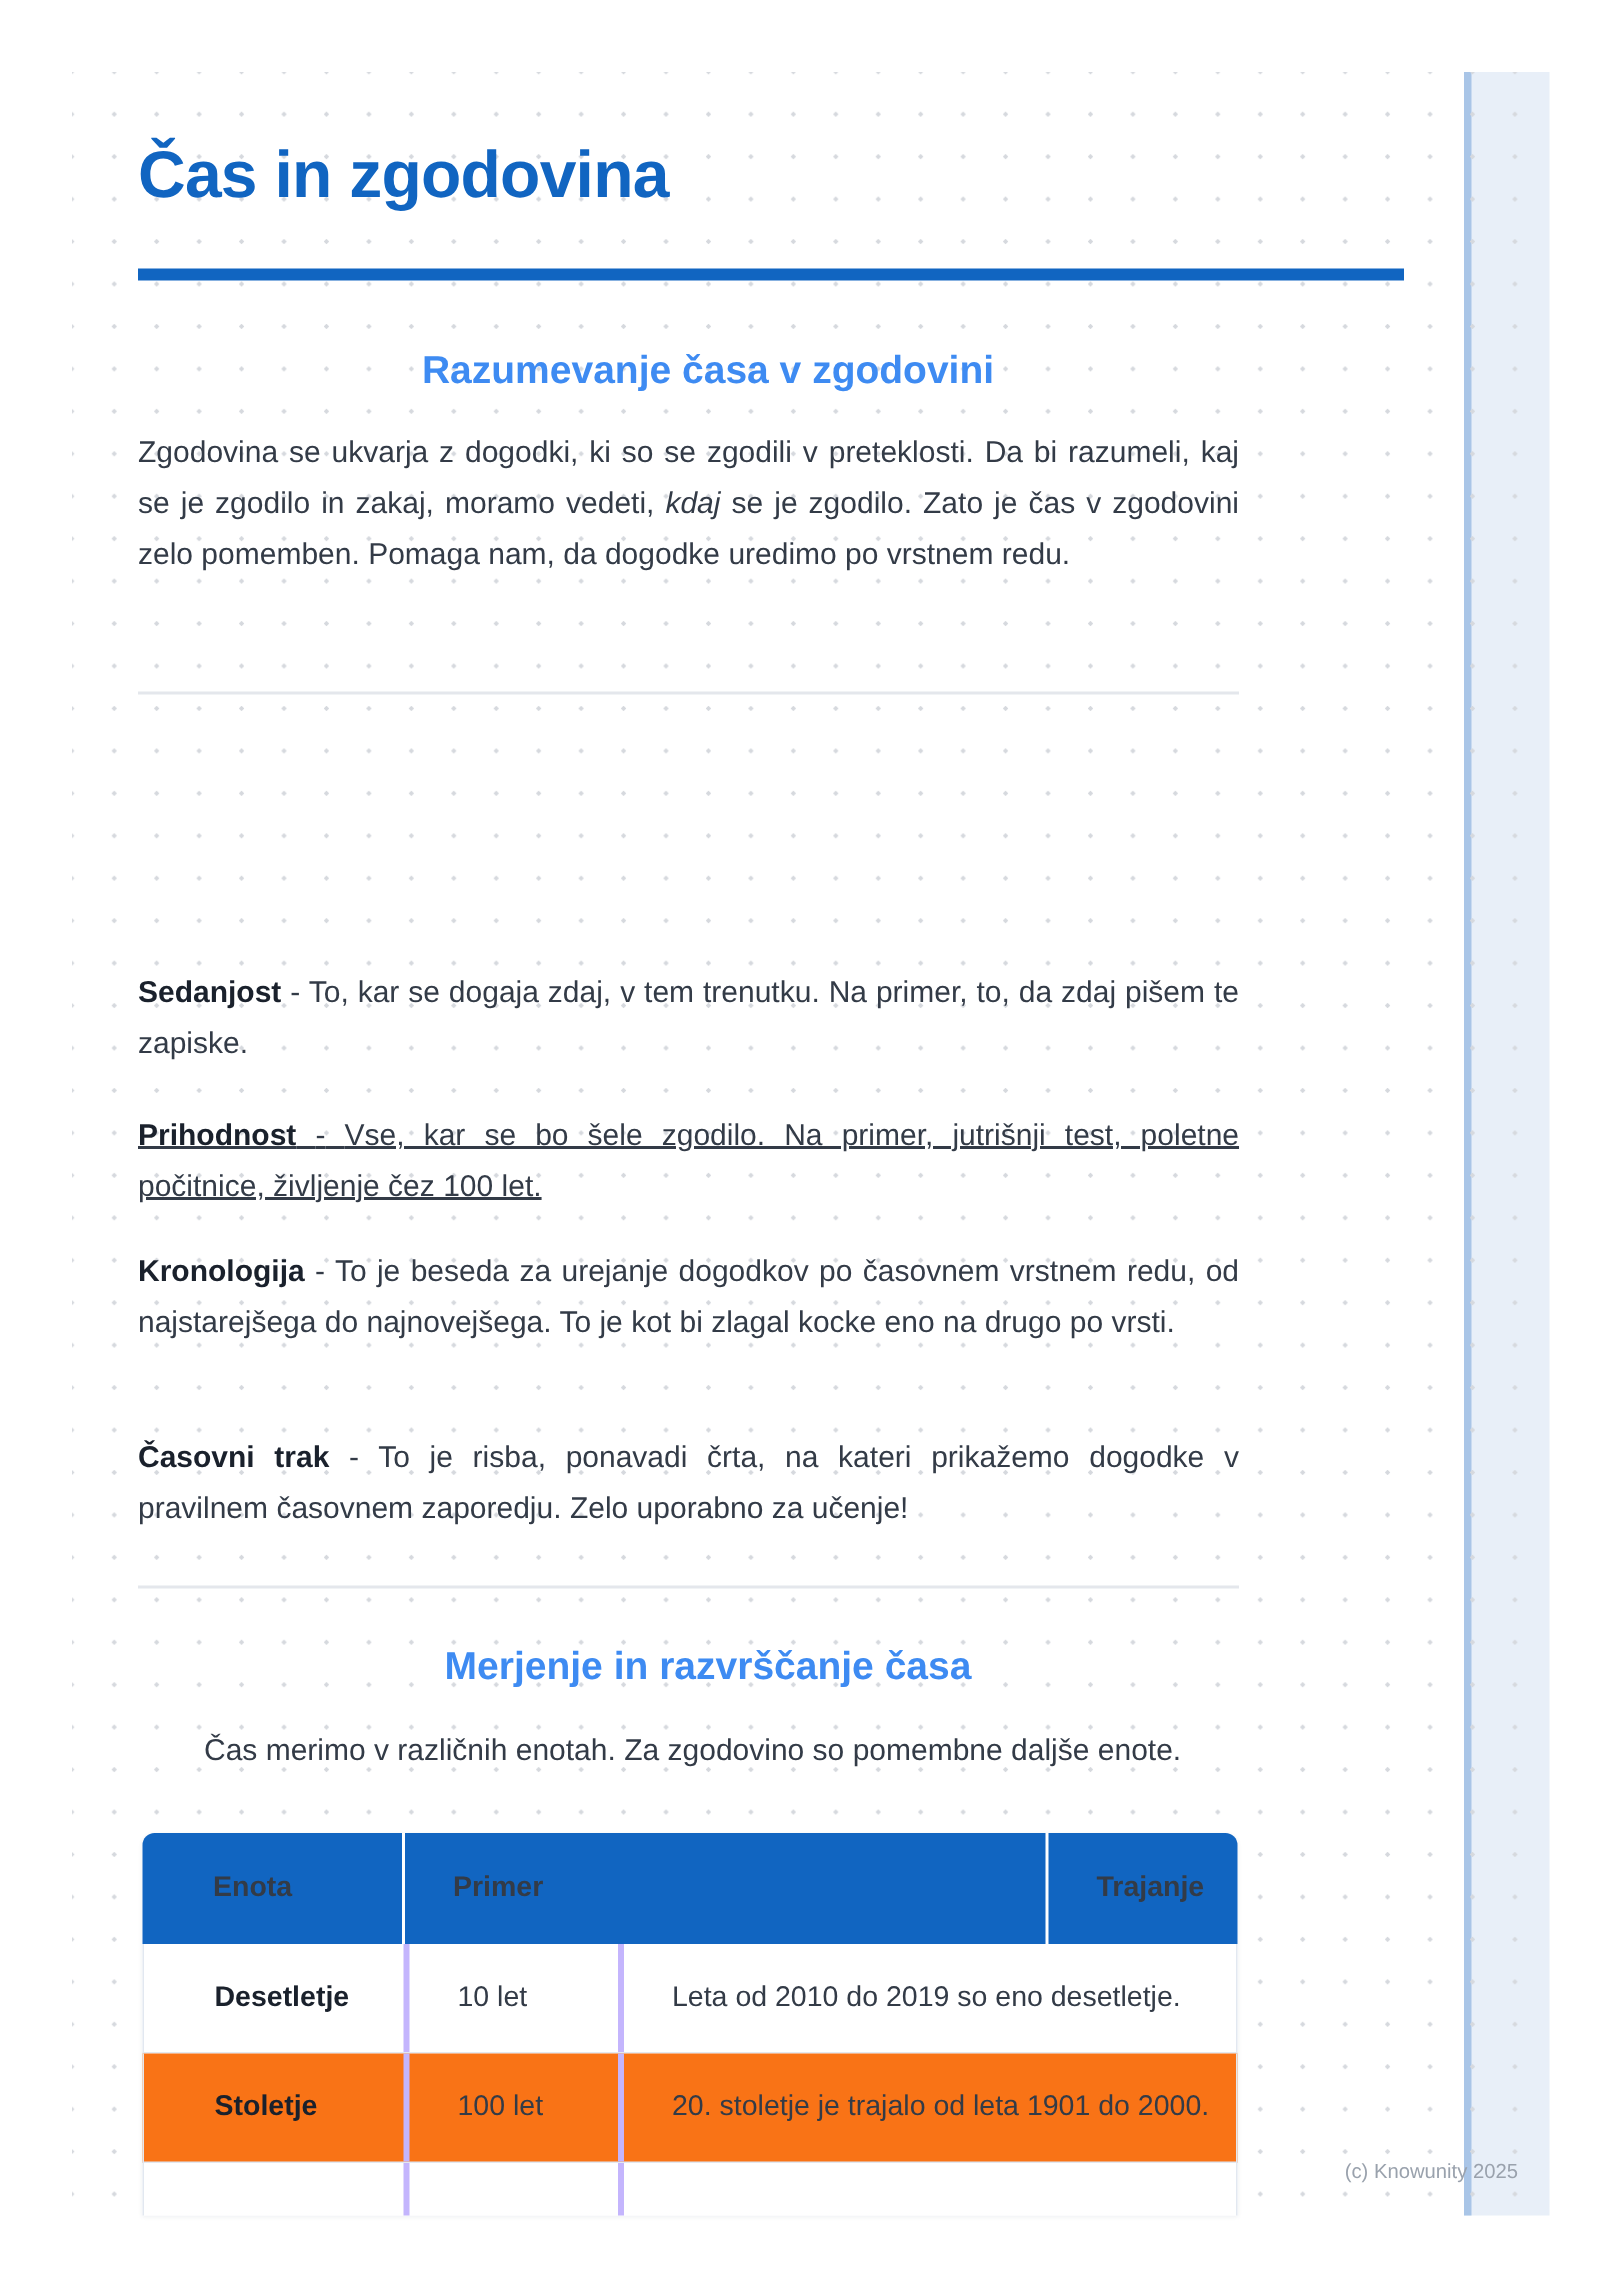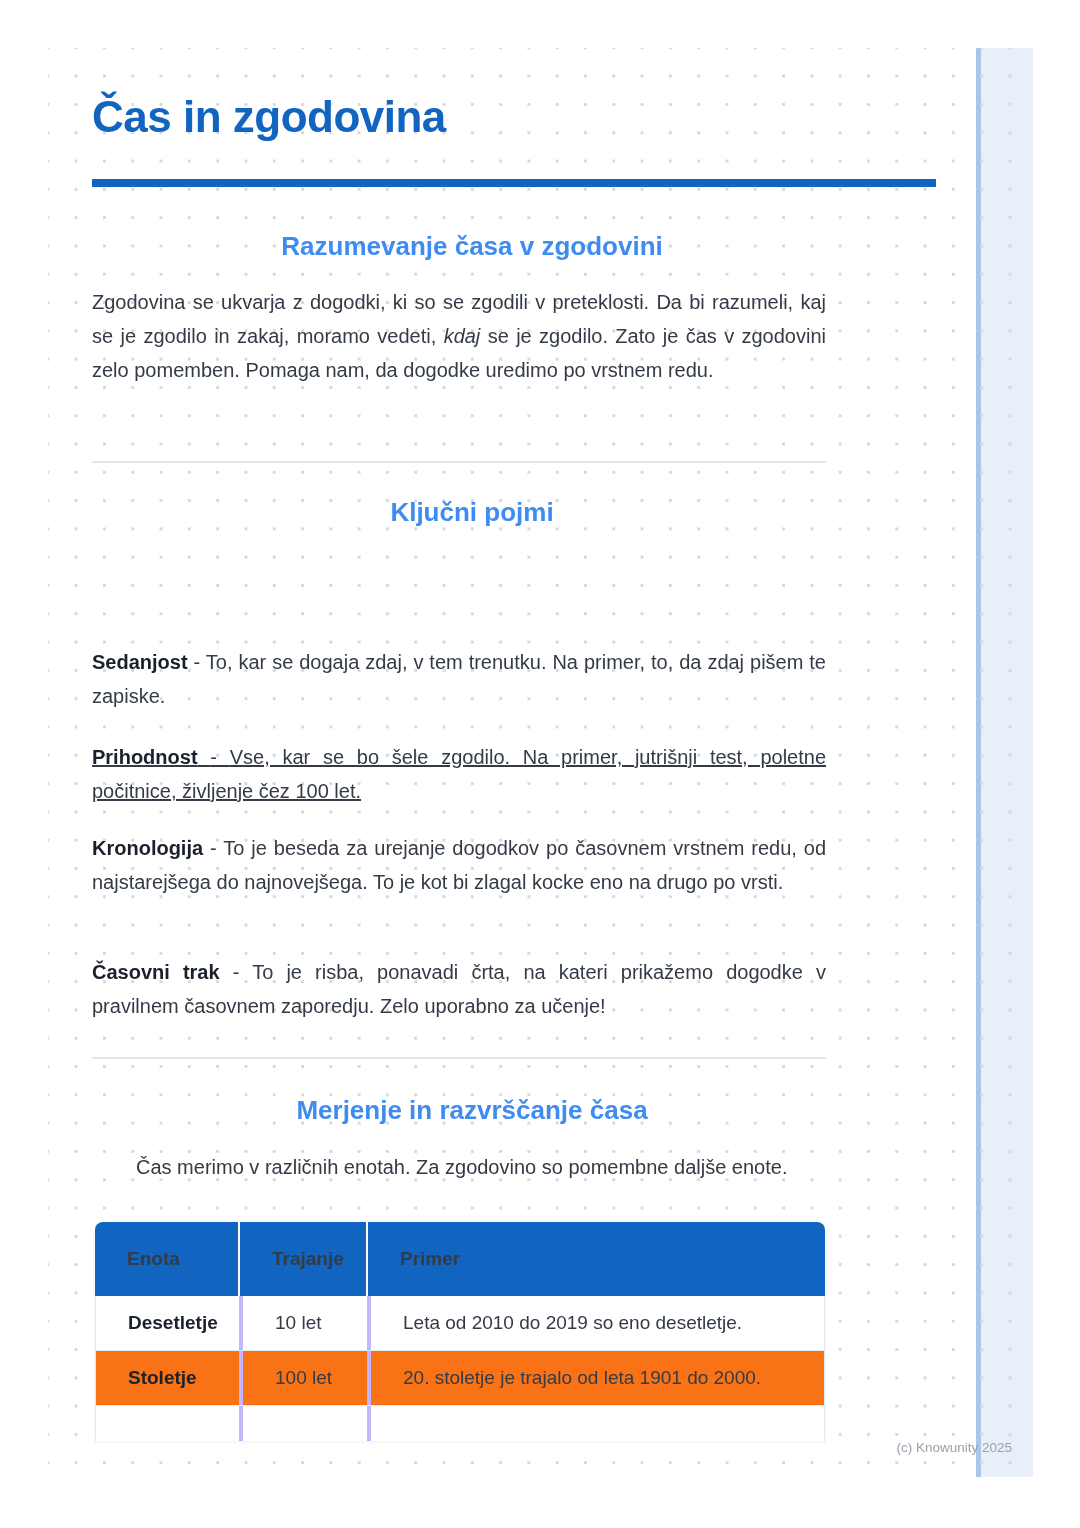--- a/index.html
+++ b/index.html
@@ -68,28 +68,28 @@
     box-shadow: 0 1px 3px rgba(40,60,90,0.08);
     border-radius: 8px 8px 0 0;
   }
   .t-row { display: flex; width: 730px; }
   .t-head {
     background: #1165c1; color: #ffffff; height: 74px;
     border-radius: 8px 8px 0 0; overflow: hidden;
   }
   .t-head .t-cell { font-weight: bold; border-left: 2px solid #ffffff; }
   .t-head .t-cell:first-child { border-left: none; }
-  .t-body { background: #ffffff; height: 55px; border: 1px solid #e2e8f0; border-top: none; }
+  .t-body { background: #ffffff; height: 73px; border: 1px solid #e2e8f0; border-top: none; }
   .t-body.alt { background: #f97316; }
   .t-body .t-cell { border-left: 4px solid #c4b5fd; }
   .t-body .t-cell:first-child { border-left: none; }
   .t-cell {
     display: flex; align-items: center;
     padding-left: 32px; padding-right: 10px;
-    font-size: 19px; color: #333b47; white-space: nowrap; overflow: hidden;
+    font-size: 19px; color: #333b47; white-space: nowrap; overflow: hidden; margin-left: 15px;
   }
   .t-cell.c1 { width: 143px; }
   .t-cell.c2 { width: 128px; }
   .t-cell.c3 { flex: 1; }
   .t-body .t-cell.c1 { font-weight: bold; color: #1a212c; }
   .t-partial { height: 35px; background: #ffffff; border-bottom: none; }
 
   #footer-note {
     right: 68px; top: 1440px;
     font-size: 13.5px; color: #9aa2ad;
@@ -106,42 +106,41 @@
 
   <h1 id="page-title" class="abs content">Čas in zgodovina</h1>
   <div id="title-rule" class="abs content"></div>
 
   <h2 class="abs content h2" style="top:229px;">Razumevanje časa v zgodovini</h2>
 
   <p class="abs content para" style="top:285px;"><span>Zgodovina se ukvarja z dogodki, ki so se zgodili v preteklosti. Da bi razumeli, kaj se je zgodilo in zakaj, moramo vedeti, </span><em>kdaj</em><span> se je zgodilo. Zato je čas v zgodovini zelo pomemben. Pomaga nam, da dogodke uredimo po vrstnem redu.</span></p>
 
   <div class="abs content divider" style="top:461px;"></div>
 
-  <h2 class="abs content h2" style="top:495px;">Ključni pojmi</h2>
 
 
   <p class="abs content para" style="top:645px;"><span class="term">Sedanjost</span> <span>-</span> <span>To, kar se dogaja zdaj, v tem trenutku. Na primer, to, da zdaj pišem te zapiske.</span></p>
 
   <p class="abs content para" style="top:740px;text-decoration:underline;"><span class="term">Prihodnost</span> <span>-</span> <span>Vse, kar se bo šele zgodilo. Na primer, jutrišnji test, poletne počitnice, življenje čez 100 let.</span></p>
 
   <p class="abs content para" style="top:831px;"><span class="term">Kronologija</span> <span>-</span> <span>To je beseda za urejanje dogodkov po časovnem vrstnem redu, od najstarejšega do najnovejšega. To je kot bi zlagal kocke eno na drugo po vrsti.</span></p>
 
   <p class="abs content para" style="top:955px;"><span class="term">Časovni trak</span> <span>-</span> <span>To je risba, ponavadi črta, na kateri prikažemo dogodke v pravilnem časovnem zaporedju. Zelo uporabno za učenje!</span></p>
 
   <div class="abs content divider" style="top:1057px;"></div>
 
   <h2 class="abs content h2" style="top:1093px;">Merjenje in razvrščanje časa</h2>
 
   <p class="abs content para nowrap" style="top:1150px;">Čas merimo v različnih enotah. Za zgodovino so pomembne daljše enote.</p>
 
   <div id="units-table" class="abs content">
     <div class="t-row t-head">
       <div class="t-cell c1">Enota</div>
+      <div class="t-cell c3">Primer</div>
       <div class="t-cell c2">Trajanje</div>
-      <div class="t-cell c3">Primer</div>
     </div>
     <div class="t-row t-body">
       <div class="t-cell c1">Desetletje</div>
       <div class="t-cell c2">10 let</div>
       <div class="t-cell c3">Leta od 2010 do 2019 so eno desetletje.</div>
     </div>
     <div class="t-row t-body alt">
       <div class="t-cell c1">Stoletje</div>
       <div class="t-cell c2">100 let</div>
       <div class="t-cell c3">20. stoletje je trajalo od leta 1901 do 2000.</div>

